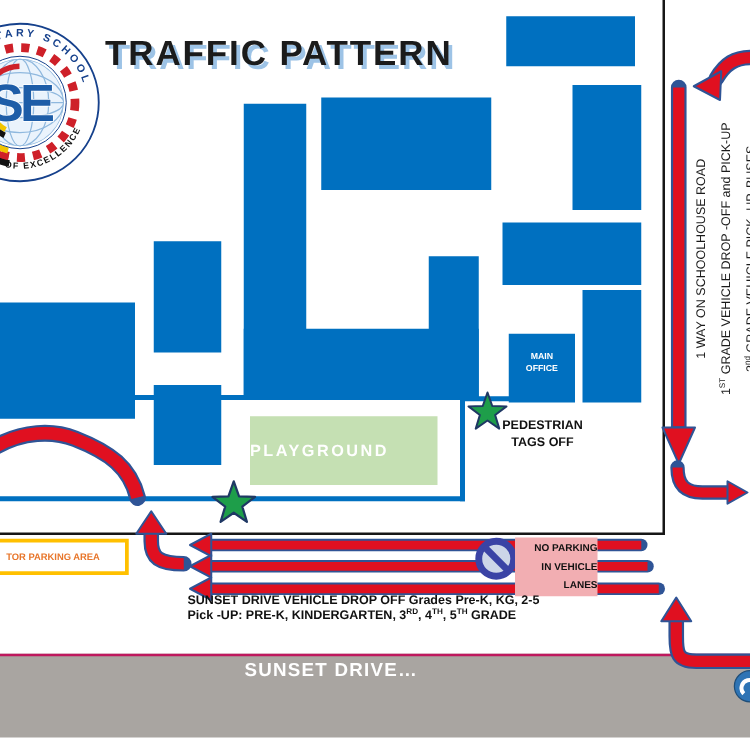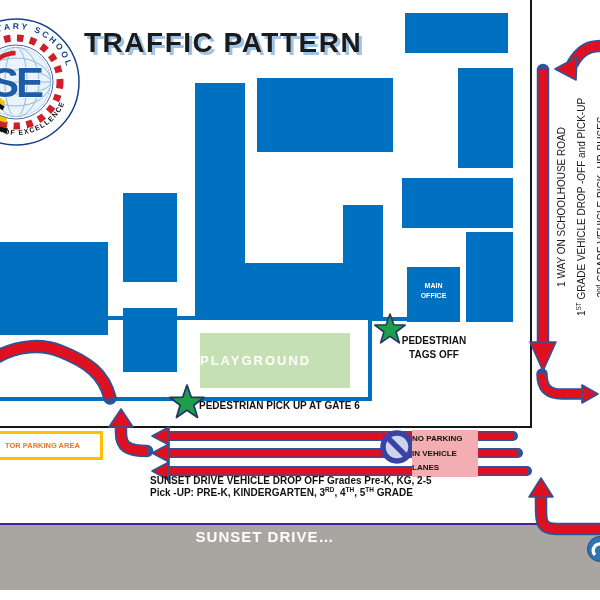--- a/index.html
+++ b/index.html
@@ -23,35 +23,35 @@
   
   .ped-drop{position:absolute;left:398px;top:334px;width:72px;text-align:center;font-size:10px;
             font-weight:700;color:#111;line-height:14px;z-index:6;white-space:nowrap;}
   .ped-pick{position:absolute;left:199px;top:400px;font-size:10px;font-weight:700;color:#111;z-index:6;white-space:nowrap;}
   
   .visitor{position:absolute;left:-10px;top:431px;width:107px;height:23px;border:3px solid var(--visitor_orange);
            background:#fff;z-index:4;display:flex;align-items:center;}
   .visitor span{padding-left:12px;font-size:7.5px;font-weight:700;color:#E8762B;white-space:nowrap;}
   
   .pinkbox{position:absolute;left:412px;top:430px;width:66px;height:47px;background:var(--highlight_pink);
-           z-index:4;text-align:left;font-size:8px;font-weight:700;color:#111;line-height:14.7px;padding-top:2px;
+           z-index:4;text-align:right;font-size:8px;font-weight:700;color:#111;line-height:14.7px;padding-top:2px;
            box-sizing:border-box;}
   
   .lanes-text{position:absolute;left:150px;top:475px;width:410px;z-index:6;
               font-size:10px;font-weight:700;color:#111;}
   .lanes-text .row{white-space:nowrap;}
   .sup{font-size:6.5px;vertical-align:4px;}
   
   .vtext{position:absolute;left:553px;top:372px;width:330px;height:54px;transform-origin:0 0;
          transform:rotate(-90deg);z-index:6;text-align:center;font-size:10px;color:#1a1a1a;
          line-height:17px;font-weight:400;}
   .vtext .row{white-space:nowrap;}
   
   .road{position:absolute;left:0;top:523px;width:600px;height:67px;background:var(--road_gray);
-        border-top:2px solid #4c1d95;box-sizing:border-box;z-index:1;}
+        border-top:2px solid #be185d;box-sizing:border-box;z-index:1;}
   .road-inner{width:530px;text-align:center;padding-top:3px;}
   .road-name{color:#fff;font-size:15px;font-weight:700;letter-spacing:1px;}
   .road-line{color:#141414;font-size:10px;font-weight:700;margin-top:1px;}
   
   .overlay{position:absolute;left:0;top:0;z-index:3;pointer-events:none;}
   .logo{position:absolute;left:0;top:10px;z-index:6;}
   .arrow-under{stroke:var(--arrow_outline_blue);fill:none;stroke-linecap:round;}
   .arrow-over{stroke:var(--arrow_red);fill:none;stroke-linecap:butt;}
   .arrow-head{fill:var(--arrow_red);stroke:var(--arrow_outline_blue);stroke-width:1.6;stroke-linejoin:round;}
   .star{fill:var(--star_green);stroke:#1F3864;stroke-width:1.6;stroke-linejoin:round;}
@@ -210,21 +210,20 @@
   <div class="pinkbox">
     <div>NO PARKING</div>
     <div>IN VEHICLE</div>
     <div>LANES</div>
   </div>
 
   <div class="ped-drop">
     <div>PEDESTRIAN</div>
     <div>TAGS OFF</div>
   </div>
-  <div class="ped-pick">PEDESTRIAN PICK UP AT GATE 6</div>
 
   <div class="lanes-text">
     <div class="row">SUNSET DRIVE VEHICLE DROP OFF Grades Pre-K, KG, 2-5</div>
     <div class="row">
       <span>Pick -UP: PRE-K, KINDERGARTEN, 3</span><span class="sup">RD</span><span>, 4</span><span class="sup">TH</span><span>, 5</span><span class="sup">TH</span><span> GRADE</span>
     </div>
   </div>
 
   <div class="vtext">
     <div class="row">1 WAY ON SCHOOLHOUSE ROAD</div>

